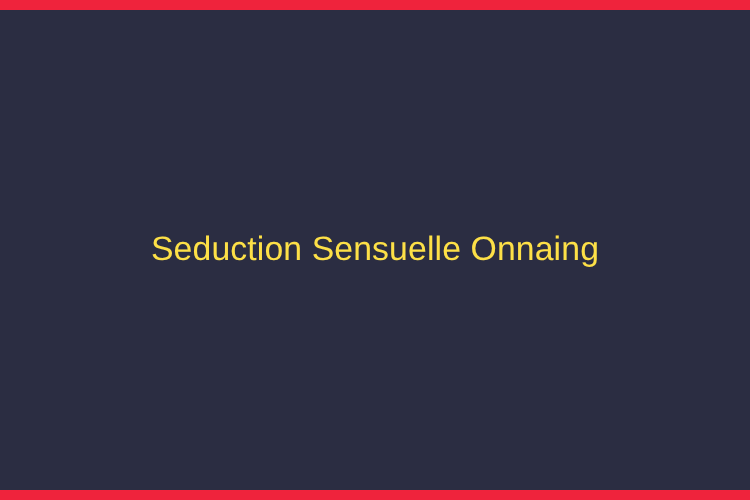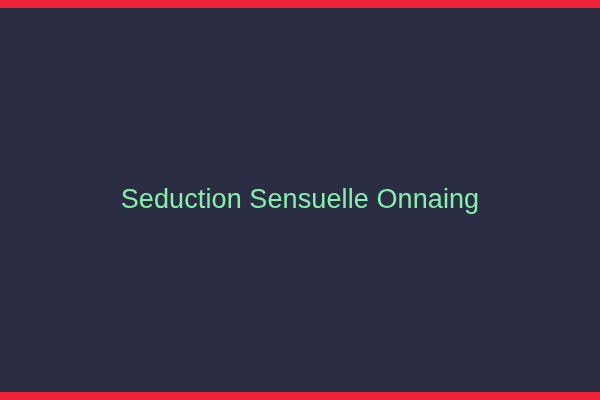--- a/index.html
+++ b/index.html
@@ -39,21 +39,21 @@
     padding: 0 24px;
     box-sizing: border-box;
   }
   .banner-title {
     margin: 0;
     font-family: "Liberation Sans", sans-serif;
     font-size: 27px;
     font-weight: 400;
     line-height: 1.25;
     letter-spacing: 0.1px;
-    color: #86efac;
+    color: #fde047;
     text-align: center;
     white-space: nowrap;
   }
 </style>
 </head>
 <body>
 
 <div class="banner">
 
   <div class="accent-bar"></div>

